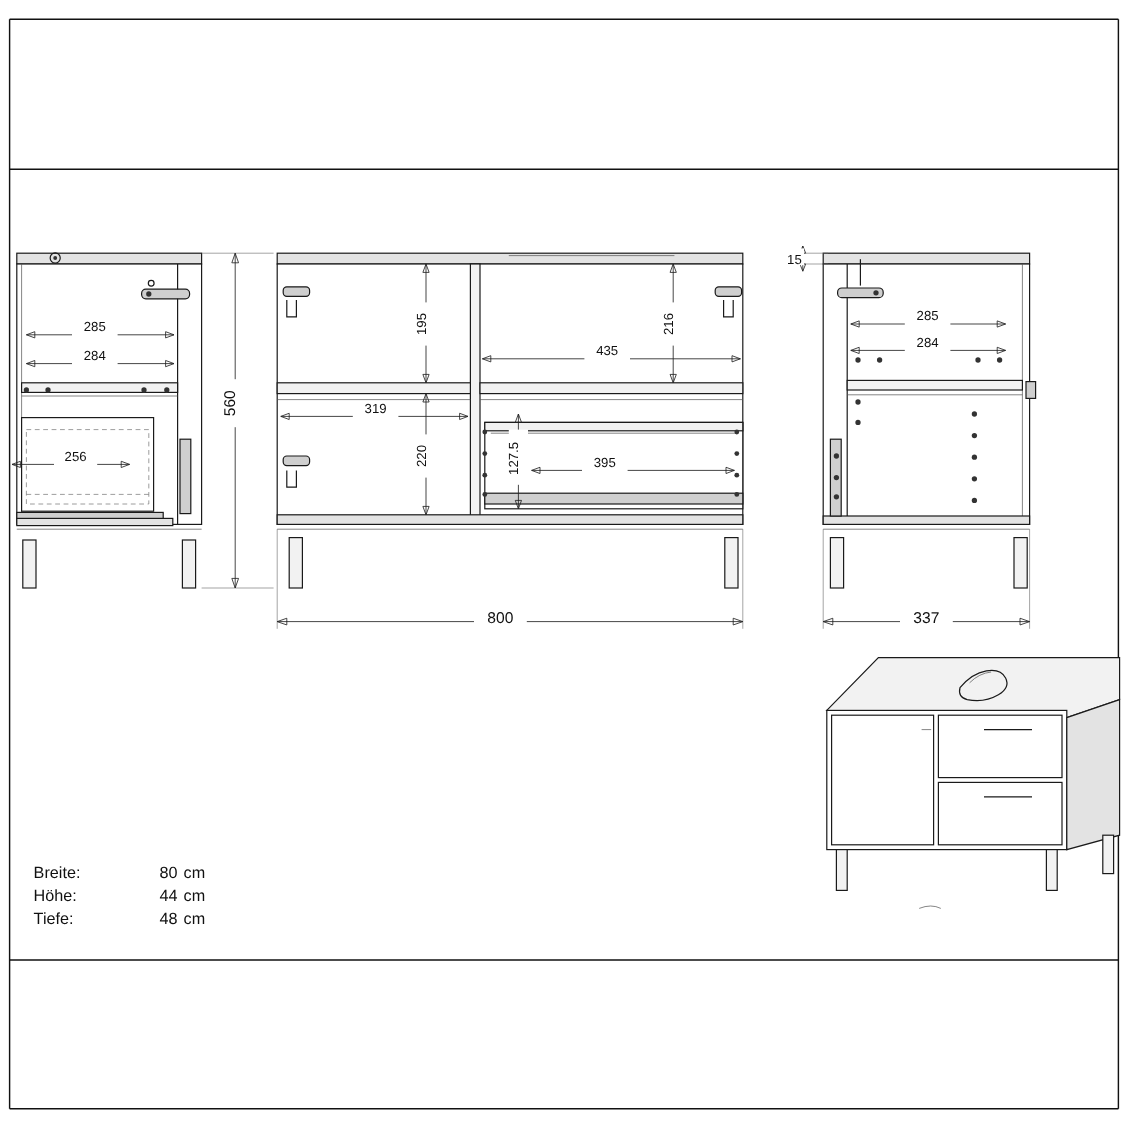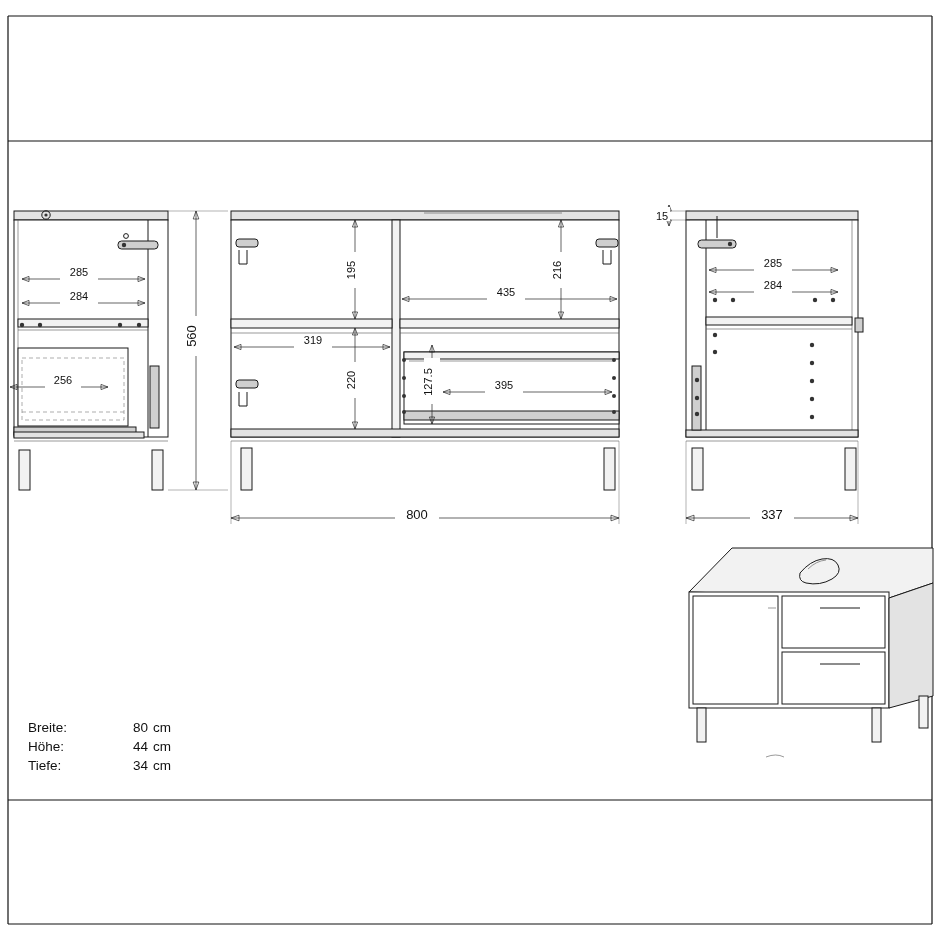--- a/index.html
+++ b/index.html
@@ -383,17 +383,17 @@
   </svg>
 
   <div class="specs">
     <span class="row">
       <span class="lbl">Breite:</span><span class="val">80</span><span class="unit">cm</span>
     </span>
     <span class="row">
       <span class="lbl">Höhe:</span><span class="val">44</span><span class="unit">cm</span>
     </span>
     <span class="row">
-      <span class="lbl">Tiefe:</span><span class="val">34</span><span class="unit">cm</span>
+      <span class="lbl">Tiefe:</span><span class="val">48</span><span class="unit">cm</span>
     </span>
   </div>
 
 </div>
 
 </body></html>

